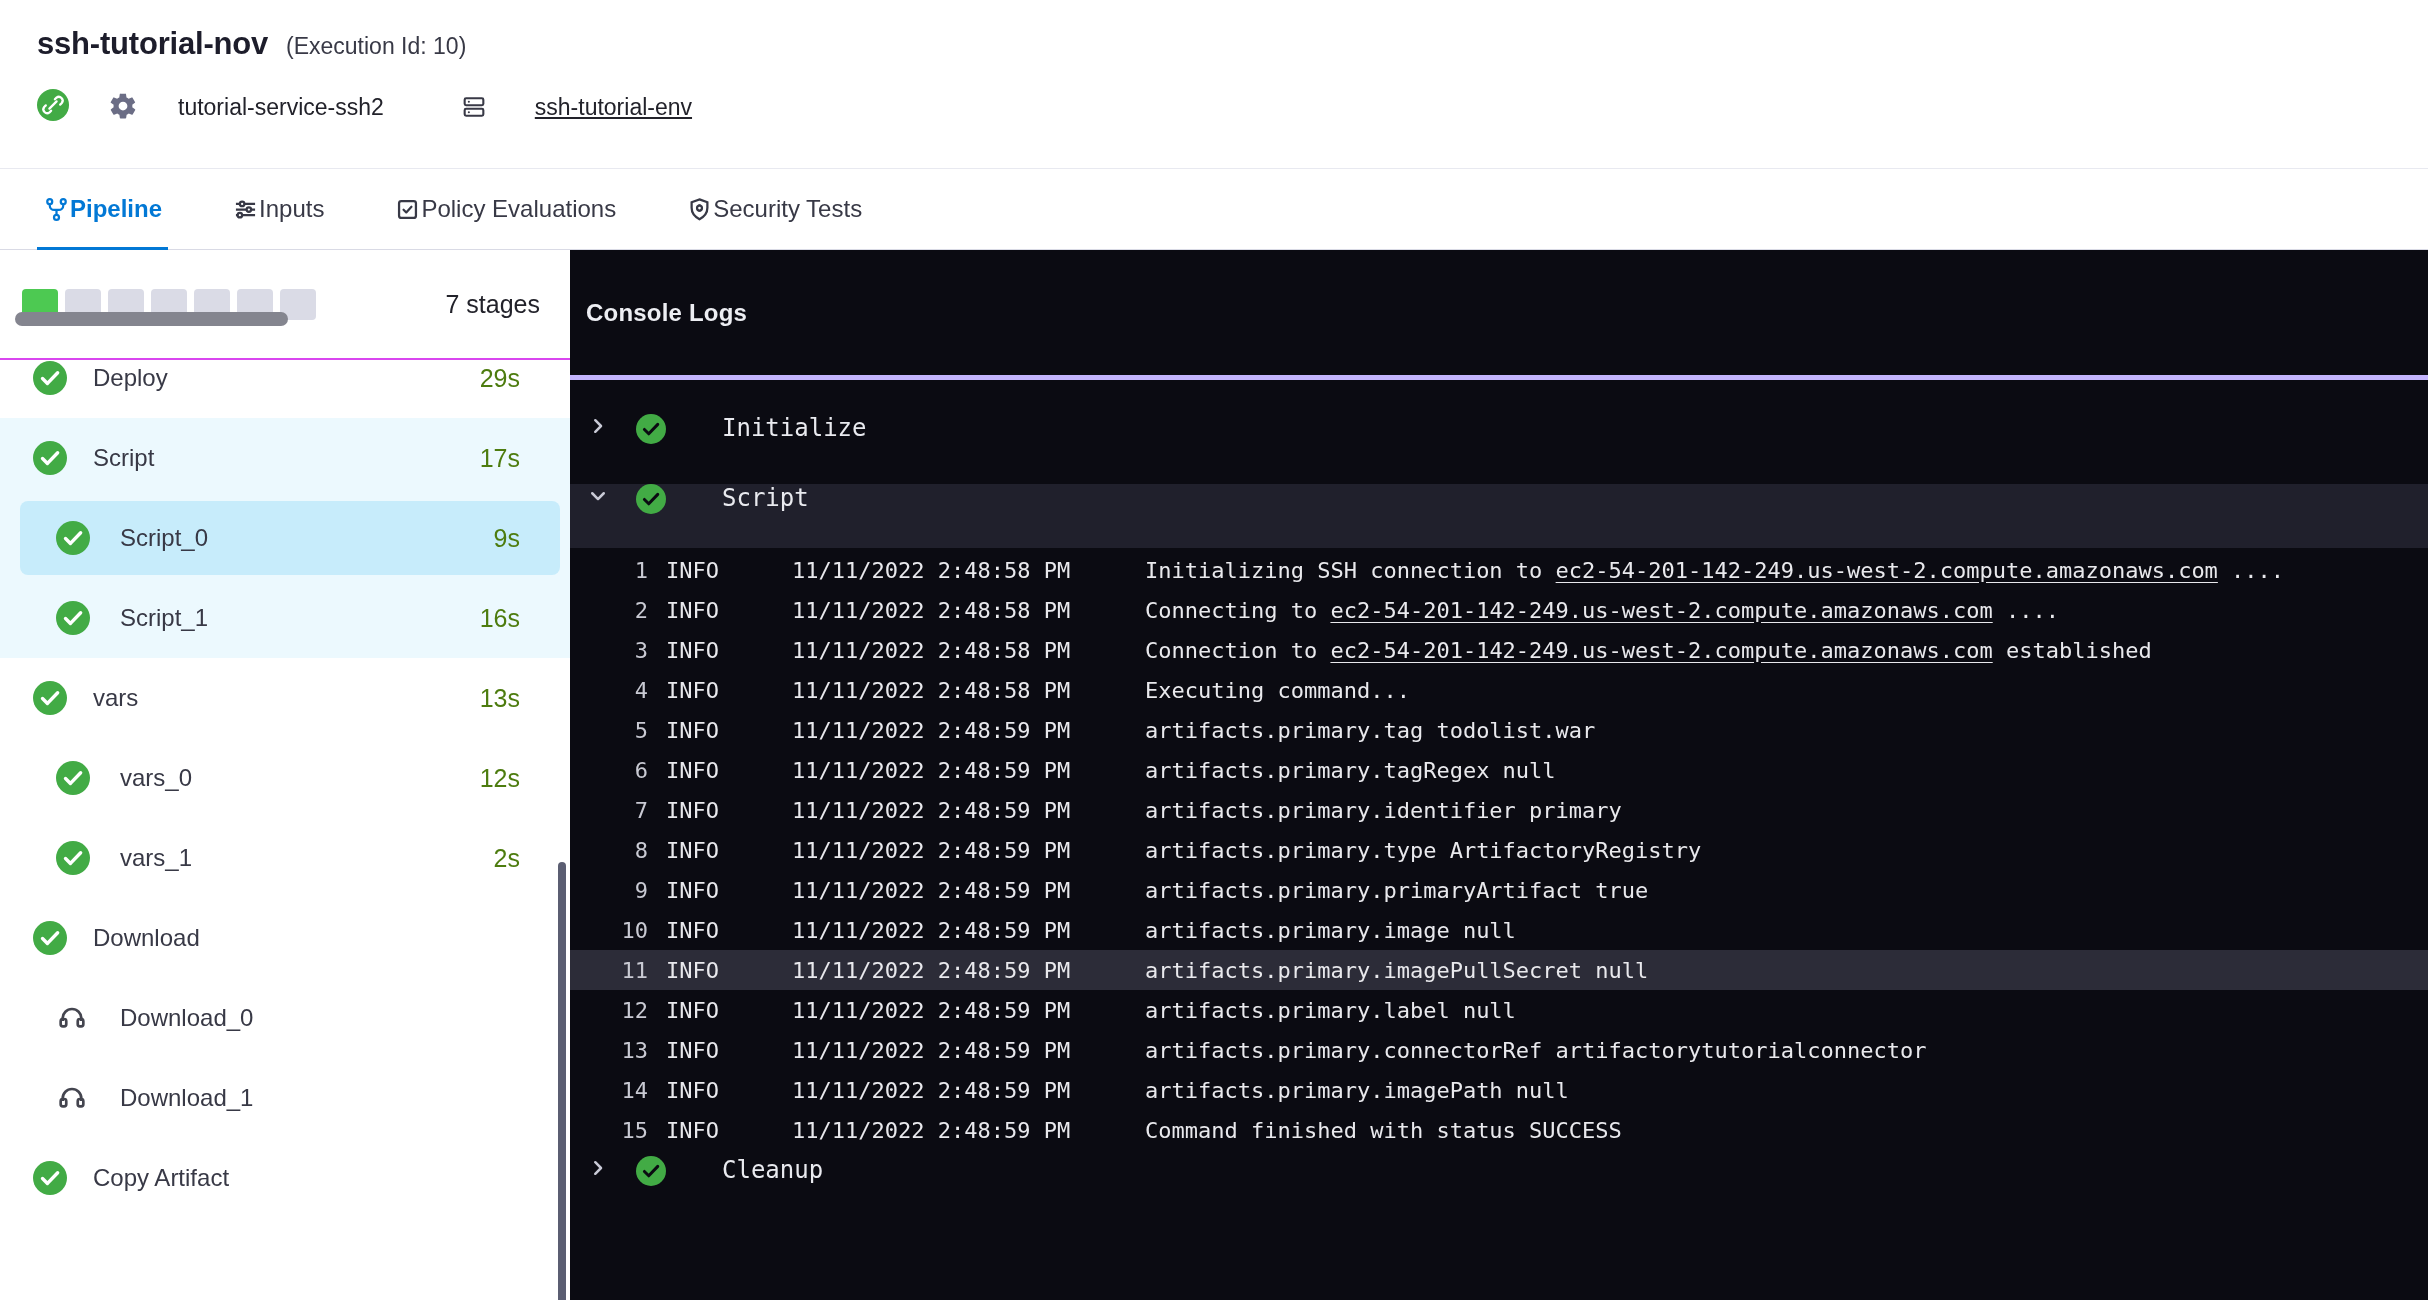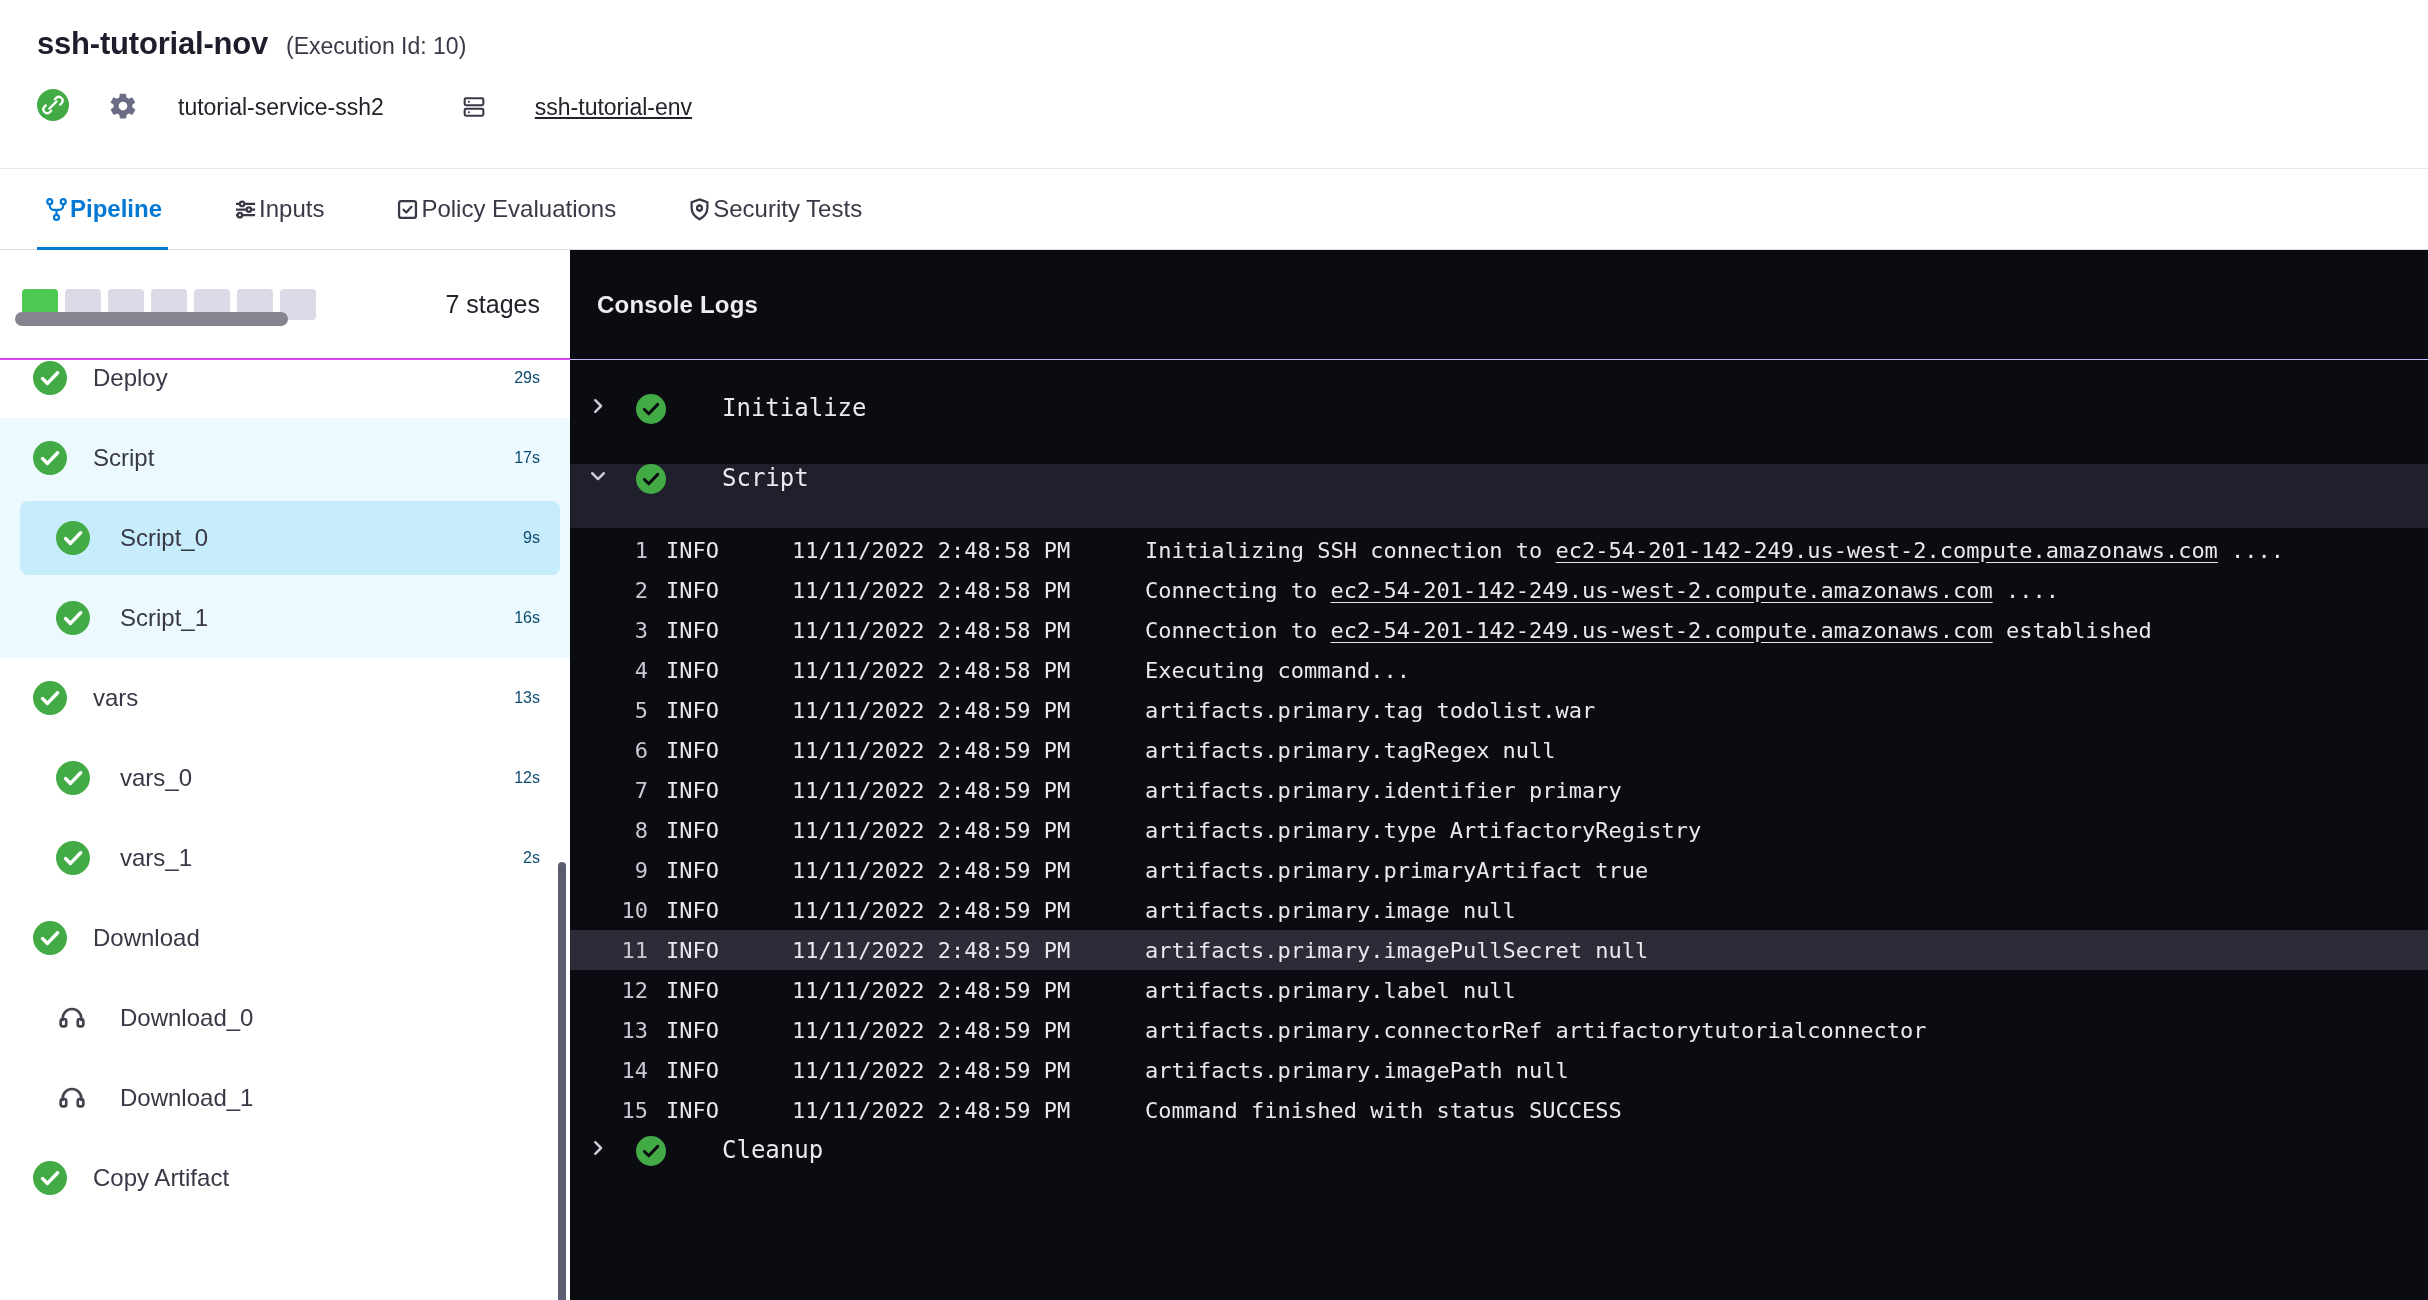--- a/index.html
+++ b/index.html
@@ -61,28 +61,28 @@
   .stage-row.tint { background:#ecf9fe; }
   .stage-row.selected::before {
     content:""; position:absolute; left:20px; right:10px; top:3px; bottom:3px;
     background:#c7ecfb; border-radius:8px; z-index:0;
   }
   .stage-row .st-icon { width:34px; height:34px; flex:none; margin-right:26px; display:flex; position:relative; z-index:1; }
   .stage-row.child .st-icon { margin-right:30px; }
   .stage-row .step-icon { display:none; }
   .stage-row.status-step .step-icon { display:flex; }
   .stage-label { font-size:24px; color:#383946; position:relative; z-index:1; }
-  .stage-duration { margin-left:auto; padding-right:30px; font-size:16px; color:#0c4a6e; position:relative; z-index:1; }
+  .stage-duration { margin-left:auto; padding-right:50px; font-size:25px; color:#4d7c0f; position:relative; z-index:1; }
   .sidebar-scrollbar { position:absolute; right:4px; top:612px; width:8px; height:690px; border-radius:4px; background:#5b5e72; z-index:6; cursor:grab; }
 
   
   .console { flex:1; min-width:0; background:#0b0b12; color:#e9e9ed; display:flex; flex-direction:column; }
   .console-header {
-    height:110px; flex:none; display:flex; align-items:center; padding-left:27px;
-    border-bottom:1px solid #c4b5fd; font-size:24px; font-weight:700; color:#edeef3;
+    height:130px; flex:none; display:flex; align-items:center; padding-left:16px;
+    border-bottom:5px solid #c4b5fd; font-size:24px; font-weight:700; color:#edeef3;
     letter-spacing:0.2px;
   }
   .console-body { flex:1; padding-top:34px; font-family:"DejaVu Sans Mono", monospace; overflow:hidden; }
   .console-section { height:64px; display:flex; padding-left:16px; cursor:pointer; }
   .console-section.expanded { background:#20202c; margin-top:6px; }
   .console-section.cleanup { margin-top:6px; }
   .chev { width:24px; height:24px; flex:none; display:flex; align-items:center; justify-content:center; }
   .console-section.expanded .chev svg { transform:rotate(90deg); }
   .sec-check { width:30px; height:30px; flex:none; margin-left:26px; display:flex; }
   .sec-label { margin-left:56px; font-size:24px; color:#e9eaef; }

